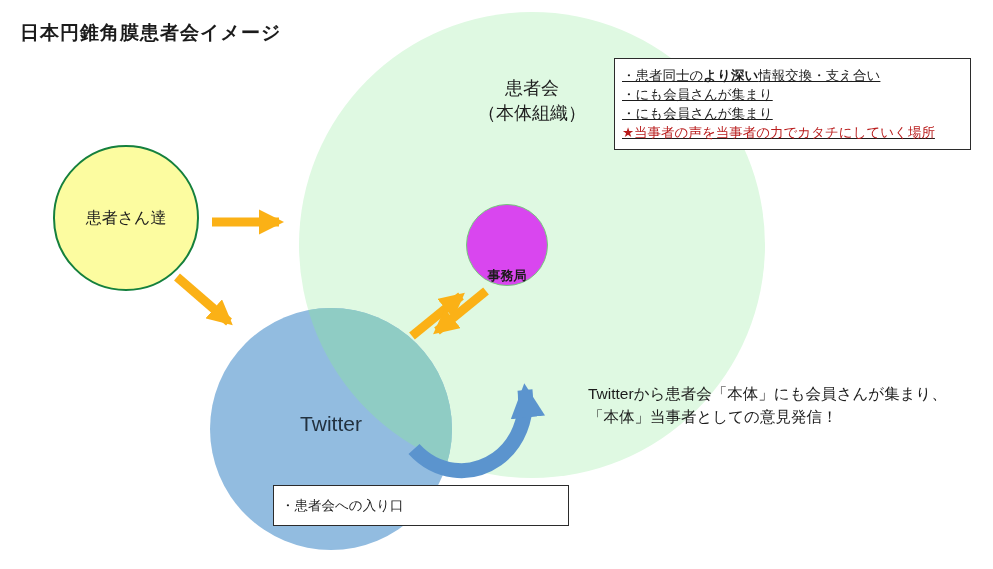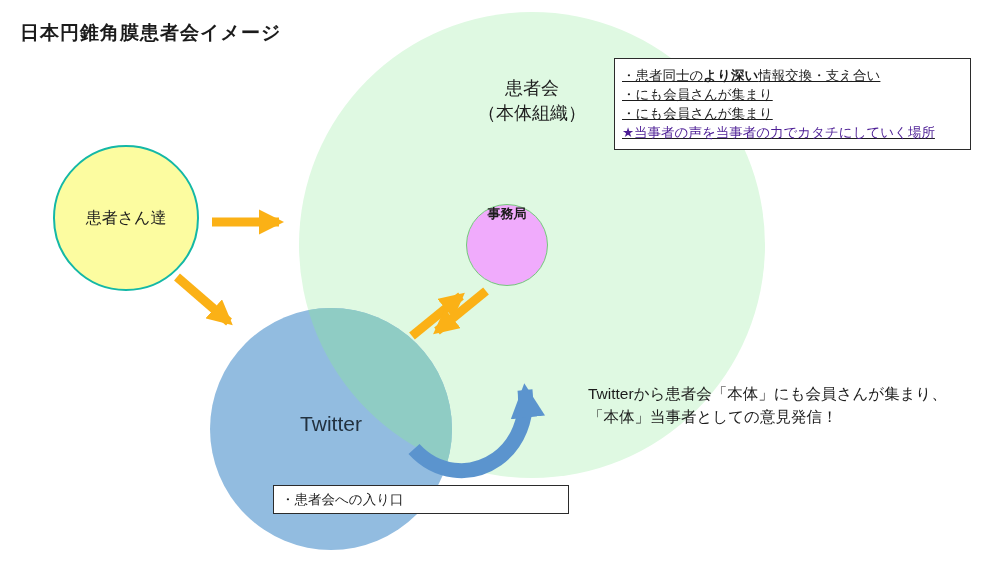--- a/index.html
+++ b/index.html
@@ -9,38 +9,38 @@
     color:#1c1c1c;
   }
   .abs { position:absolute; }
   
   .circle { border-radius:50%; }
   #assoc-circle   { left:299px; top:12px;  width:466px; height:466px; background:#DFF9E2; z-index:1; }
   #twitter-circle { left:210px; top:308px; width:242px; height:242px; background:#92BCE0; z-index:2; }
   #overlap-lens   { left:210px; top:308px; width:242px; height:242px; background:#8FCCC4; z-index:3;
                     clip-path:circle(233px at 322px -63px); }
   #patients-circle{ left:53px;  top:145px; width:142px; height:142px; background:#FCFCA0;
-                    border:2px solid #14b8a6; z-index:4; display:flex; align-items:center; justify-content:center; }
-  #secretariat-circle { left:466px; top:204px; width:80px; height:80px; background:#f0abfc;
-                    border:1px solid #74C97B; z-index:5; display:flex; align-items:flex-start; justify-content:center; }
+                    border:2px solid #15803d; z-index:4; display:flex; align-items:center; justify-content:center; }
+  #secretariat-circle { left:466px; top:204px; width:80px; height:80px; background:#d946ef;
+                    border:1px solid #74C97B; z-index:5; display:flex; align-items:flex-end; justify-content:center; }
   
   #page-title { left:20px; top:20px; font-size:19px; font-weight:600; color:#1b1b1b; letter-spacing:1px; z-index:10; }
   #patients-label { font-size:16px; color:#1c1c1c; z-index:10; }
   #secretariat-label { font-size:13px; font-weight:600; color:#1c1c1c; z-index:10; }
   #assoc-label { left:432px; top:76px; width:200px; text-align:center; font-size:18px;
                  line-height:25px; color:#202020; z-index:10; }
   #twitter-label { left:210px; top:412px; width:242px; text-align:center; font-size:21px;
                    color:#22313f; z-index:10; }
   #growth-annotation { left:546px; top:382px; font-size:15.5px; line-height:23px; color:#1c1c1c; z-index:10;margin-left:42px; }
   
   .note-box { background:#ffffff; border:1.3px solid #2b2b2b; z-index:20; font-size:13.5px; line-height:19px; color:#1c1c1c; }
   #assoc-box { left:614px; top:58px; width:341px; padding:7px 7px;text-decoration:underline; }
-  #twitter-box { left:273px; top:485px; width:280px; padding:4px 7px; }
+  #twitter-box { left:273px; top:485px; width:280px; padding:10px 7px; }
   .bold-seg { font-weight:700; }
-  .red-line { color:#4c1d95; }
+  .red-line { color:#b91c1c; }
   
   #arrows-svg { left:0; top:0; z-index:8; pointer-events:none; }
   .oarrow { stroke:#FBB116; stroke-width:9px; fill:none; }
   .barrow { stroke:#5B94CE; stroke-width:15px; fill:none; }
   .ohead { fill:#FBB116; }
   .bhead { fill:#5B94CE; }
 </style>
 </head>
 <body>
 

